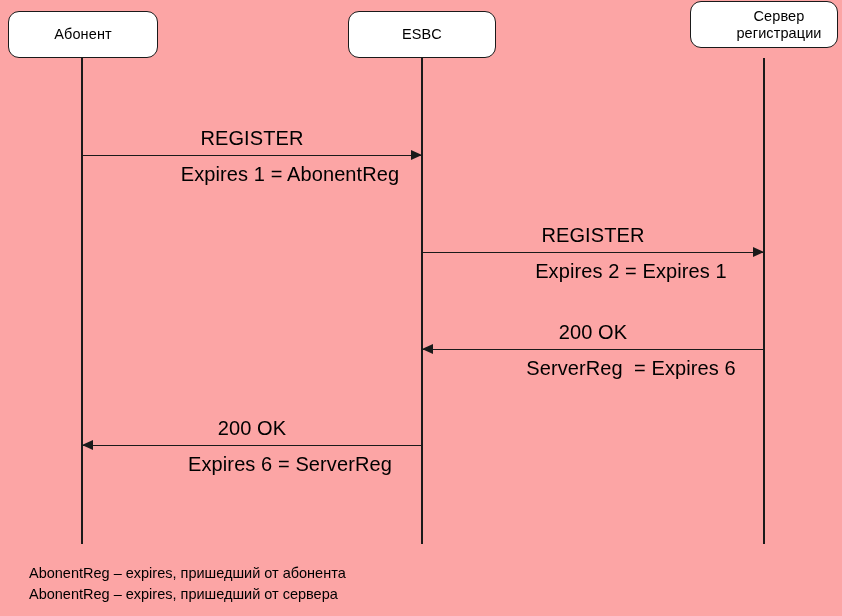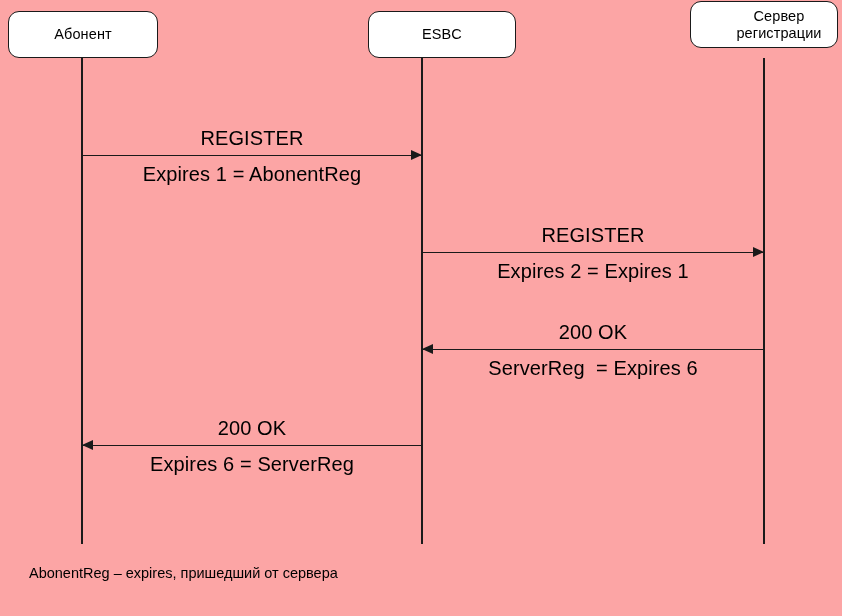--- a/index.html
+++ b/index.html
@@ -78,20 +78,21 @@
     line-height: 17px;
     color: #000000;
     white-space: pre;
     letter-spacing: 0.1px;
   }
   .message-label-top {
     top: -25px;
   }
   .message-label-bottom {
     top: 11px;
+    margin-left: 38px;
   }
   
   .legend {
     position: absolute;
     left: 29px;
     top: 563px;
     font-size: 14.5px;
     line-height: 21px;
     color: #000000;
   }
@@ -100,21 +101,21 @@
   }
 </style>
 </head>
 <body>
 
 <div id="diagram-canvas">
 
   <div class="participant-box" id="box-0" style="left: 8px; top: 11px; width: 150px; height: 47px;">
     <span class="participant-label">Абонент</span>
   </div>
-  <div class="participant-box" id="box-1" style="left: 368px; top: 11px; width: 148px; height: 47px;">
+  <div class="participant-box" id="box-1" style="left: 348px; top: 11px; width: 148px; height: 47px;">
     <span class="participant-label">ESBC</span>
   </div>
   <div class="participant-box" id="box-2" style="left: 690px; top: 1px; width: 148px; height: 47px; padding-left: 30px;">
     <span class="participant-label">Сервер
 регистрации</span>
   </div>
 
   <div class="lifeline" id="life-0" style="left: 81.25px; top: 58px; height: 486px;"></div>
   <div class="lifeline" id="life-1" style="left: 421.25px; top: 58px; height: 486px;"></div>
   <div class="lifeline" id="life-2" style="left: 763.25px; top: 58px; height: 486px;"></div>
@@ -138,16 +139,17 @@
     <div class="message-label-bottom">ServerReg  = Expires 6</div>
   </div>
   <div class="message" id="msg-3" style="left: 82px; top: 445px; width: 340px;">
     <div class="message-line" style="width: 340px;"></div>
     <div class="arrow-head left" style="left: 0px;"></div>
     <div class="message-label-top">200 OK</div>
     <div class="message-label-bottom">Expires 6 = ServerReg</div>
   </div>
 
   <div class="legend">
+    <div class="legend-line">AbonentReg – expires, пришедший от абонента</div>
     <div class="legend-line">AbonentReg – expires, пришедший от сервера</div>
   </div>
 
 </div>
 
 </body></html>

